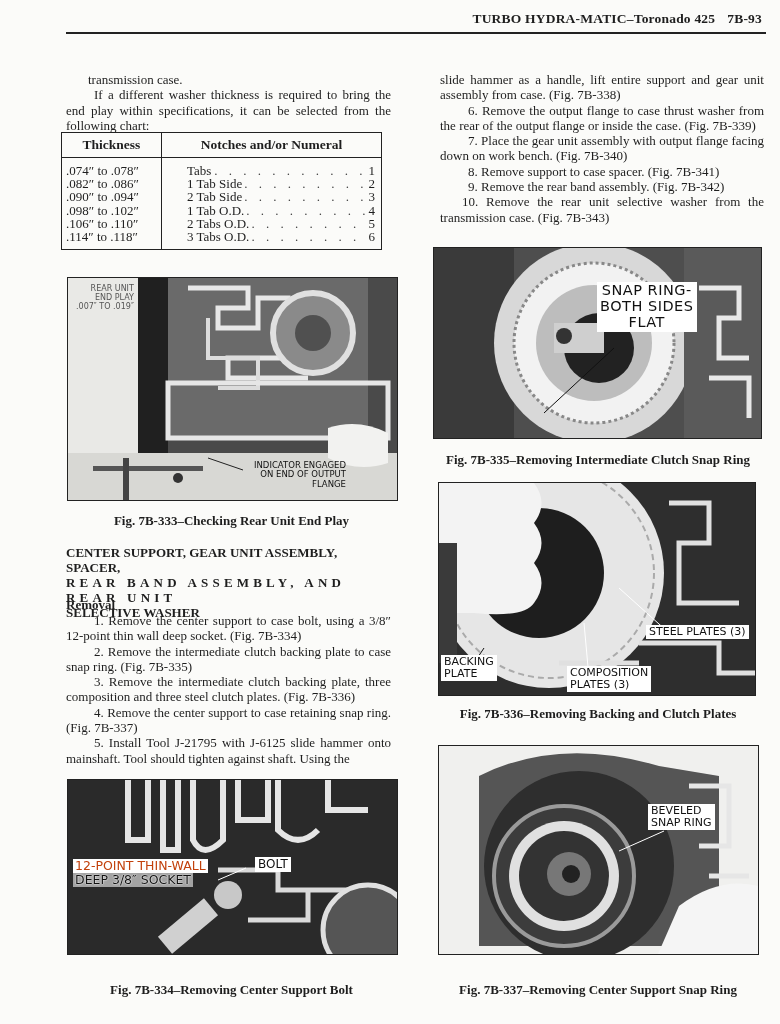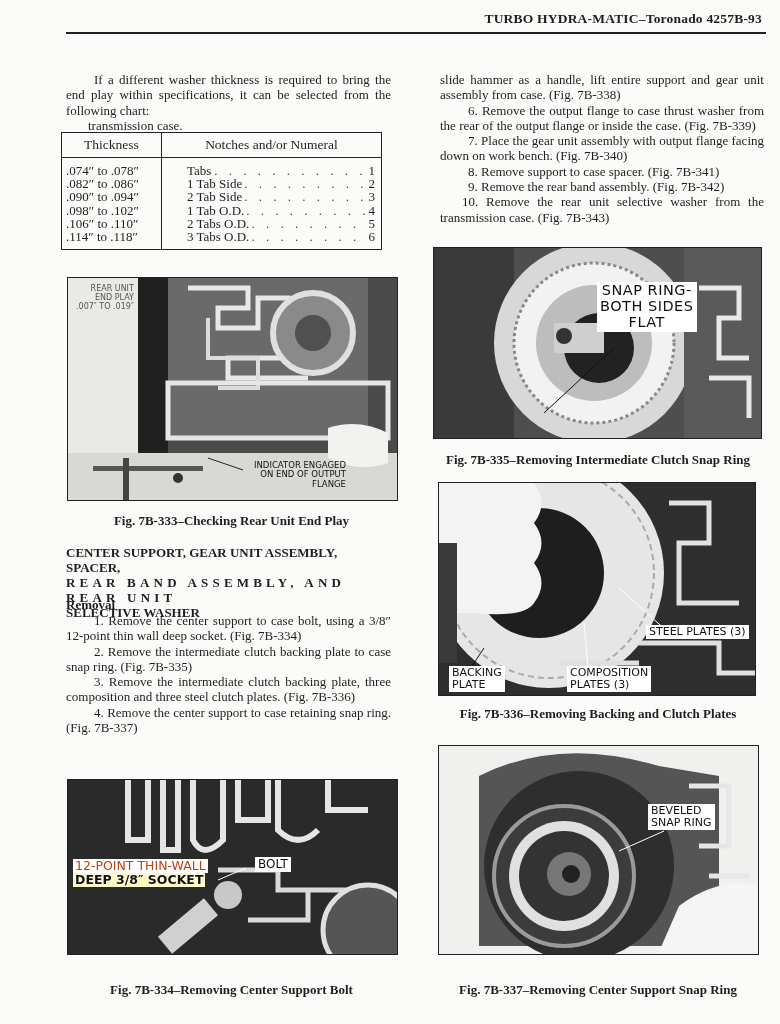--- a/index.html
+++ b/index.html
@@ -1,26 +1,26 @@
 <!DOCTYPE html>
 <html><head>
 <meta charset="utf-8">
 <style>
   html, body { margin:0; padding:0; }
   body { width:780px; height:1024px; background:#fbfbf9; position:relative; overflow:hidden;
          font-family:"Liberation Serif", "DejaVu Serif", serif; color:#1e1e1e; }
   .header { position:absolute; left:66px; top:8px; width:700px; height:24px; border-bottom:2px solid #222; }
   .header-text { position:absolute; right:4px; top:3px; font-size:13.5px; font-weight:bold; letter-spacing:0.2px; }
-  .header-text .pg { margin-left:0;text-align:center; }
+  .header-text .pg { margin-left:12px;text-align:center; }
   .col { position:absolute; font-size:13px; line-height:15.3px; text-align:justify; }
   .col p { margin:0; }
   .ind { text-indent:28px; }
   .ind2 { text-indent:22px; }
   table.spec { position:absolute; left:61px; top:132px; width:321px; border:1.5px solid #222; border-collapse:collapse; font-size:13px; }
-  table.spec th { font-weight:normal; text-align:center; padding:4px 0 4px; border-bottom:1.5px solid #222; font-size:13.5px; }
+  table.spec th { font-weight:bold; text-align:center; padding:4px 0 4px; border-bottom:1.5px solid #222; font-size:13.5px; }
   table.spec th + th, table.spec td + td { border-left:1.5px solid #222; }
   table.spec td { vertical-align:top; padding:6px 0 6px 4px; line-height:13.2px; }
   .row-r { display:flex; justify-content:space-between; }
   .row-r .dots { flex:1; overflow:hidden; white-space:nowrap; letter-spacing:4px; color:#444; margin:0 2px; text-align:right; }
   .photo { position:absolute; border:1.5px solid #222; background:#555; overflow:hidden; }
   .photo svg { position:absolute; left:0; top:0; width:100%; height:100%; }
   .callout { position:absolute; font-family:"DejaVu Sans", sans-serif; color:#111; background:#fff; padding:1px 3px; line-height:1.1; }
   .caption { position:absolute; font-weight:bold; font-size:13px; text-align:center; }
   .h-sec { position:absolute; left:66px; top:545px; width:325px; font-weight:bold; font-size:13px; line-height:15px; }
   .h-sec .spaced { letter-spacing:4.2px; }
@@ -29,22 +29,22 @@
 </head>
 <body>
 
 <div class="header">
   <div class="header-text">
     <span>TURBO HYDRA-MATIC–Toronado 425</span><span class="pg">7B-93</span>
   </div>
 </div>
 
 <div class="col" style="left:66px; top:72px; width:325px;">
+  <p class="ind" style="text-indent:22px">transmission case.</p>
   <p class="ind">If a different washer thickness is required to bring the end play within specifications, it can be selected from the following chart:</p>
-  <p class="ind" style="text-indent:22px">transmission case.</p>
 </div>
 
 <table class="spec">
   <thead>
     <tr>
       <th style="width:107px">Thickness</th>
       <th>Notches and/or Numeral</th>
     </tr>
   </thead>
   <tbody>
@@ -129,35 +129,36 @@
   <div class="spaced">REAR BAND ASSEMBLY, AND REAR UNIT</div>
   <div>SELECTIVE WASHER</div>
 </div>
 <div class="h-sub">Removal</div>
 
 <div class="col" style="left:66px; top:613px; width:325px;">
   <p class="ind">1. Remove the center support to case bolt, using a 3/8″ 12-point thin wall deep socket. (Fig. 7B-334)</p>
   <p class="ind">2. Remove the intermediate clutch backing plate to case snap ring. (Fig. 7B-335)</p>
   <p class="ind">3. Remove the intermediate clutch backing plate, three composition and three steel clutch plates. (Fig. 7B-336)</p>
   <p class="ind">4. Remove the center support to case retaining snap ring. (Fig. 7B-337)</p>
+  <p class="ind">5. Install Tool J-21795 with J-6125 slide hammer onto mainshaft. Tool should tighten against shaft. Using the</p>
 </div>
 
 <div class="photo" style="left:67px; top:779px; width:329px; height:174px;">
   <svg viewBox="0 0 329 174" preserveAspectRatio="none">
     <rect width="329" height="174" fill="#2a2a2a"></rect>
     <path d="M60 0 v60 h20 v-60 M95 0 v70 h15 v-70 M125 0 v60 q10 20 30 0 v-60 M170 0 v40 h30 v-40 M210 0 v50 q20 20 40 0 M260 0 v30 h40" stroke="#e5e5e5" stroke-width="6" fill="none"></path>
     <path d="M150 90 h60 v20 h80 M180 140 h60 v-30" stroke="#dadada" stroke-width="5" fill="none"></path>
     <circle cx="160" cy="115" r="14" fill="#c8c8c8"></circle>
     <circle cx="300" cy="150" r="45" fill="#555" stroke="#e0e0e0" stroke-width="5"></circle>
     <rect x="90" y="135" width="60" height="22" fill="#d0d0d0" transform="rotate(-40 120 146)"></rect>
     <line x1="150" y1="100" x2="178" y2="88" stroke="#fff" stroke-width="1"></line>
   </svg>
   <div class="callout" style="left:2px; top:78px; font-size:12.5px; background:transparent; color:#fff; text-shadow:0 0 2px #fff, 0 0 1px #fff;">
     <div style="background:#fff; color:#c2410c; padding:0 2px;">12-POINT THIN-WALL</div>
-    <div style="background:#fef9c3; color:#111; padding:0 2px; display:inline-block;font-weight:bold;">DEEP 3/8″  SOCKET</div>
+    <div style="background:#a3a3a3; color:#111; padding:0 2px; display:inline-block;">DEEP 3/8″  SOCKET</div>
   </div>
   <div class="callout" style="left:187px; top:77px; font-size:12px;">BOLT</div>
 </div>
 <div class="caption" style="left:66px; top:982px; width:331px;">Fig. 7B-334–Removing Center Support Bolt</div>
 
 <div class="col" style="left:440px; top:72px; width:324px;">
   <p>slide hammer as a handle, lift entire support and gear unit assembly from case. (Fig. 7B-338)</p>
   <p class="ind">6. Remove the output flange to case thrust washer from the rear of the output flange or inside the case. (Fig. 7B-339)</p>
   <p class="ind">7. Place the gear unit assembly with output flange facing down on work bench. (Fig. 7B-340)</p>
   <p class="ind">8. Remove support to case spacer. (Fig. 7B-341)</p>
@@ -194,21 +195,21 @@
     <circle cx="110" cy="90" r="105" fill="none" stroke="#aaa" stroke-width="2" stroke-dasharray="6 4"></circle>
     <circle cx="100" cy="90" r="65" fill="#1e1e1e"></circle>
     <path d="M0 0 h95 q15 20 0 40 q15 20 0 40 q15 20 0 40 q-10 15 -60 10 h-35z" fill="#f3f3f3"></path>
     <rect x="0" y="60" width="18" height="120" fill="#3a3a3a"></rect>
     <path d="M230 20 h40 v40 h-30 v60 h60 M200 160 h80 v30 h36 M120 180 h80" stroke="#e0e0e0" stroke-width="5" fill="none"></path>
     <line x1="180" y1="105" x2="230" y2="150" stroke="#fff" stroke-width="1"></line>
     <line x1="45" y1="165" x2="25" y2="195" stroke="#111" stroke-width="1"></line>
     <line x1="145" y1="140" x2="150" y2="195" stroke="#fff" stroke-width="1"></line>
   </svg>
   <div class="callout" style="left:207px; top:142px; font-size:11px;">STEEL PLATES (3)</div>
-  <div class="callout" style="left:2px; top:183px; font-size:11px;margin-left:8px;">
+  <div class="callout" style="left:2px; top:172px; font-size:11px;">
     <div>BACKING</div>
     <div>PLATE</div>
   </div>
   <div class="callout" style="left:128px; top:183px; font-size:11px;">
     <div>COMPOSITION</div>
     <div>PLATES (3)</div>
   </div>
 </div>
 <div class="caption" style="left:433px; top:706px; width:330px;">Fig. 7B-336–Removing Backing and Clutch Plates</div>
 

